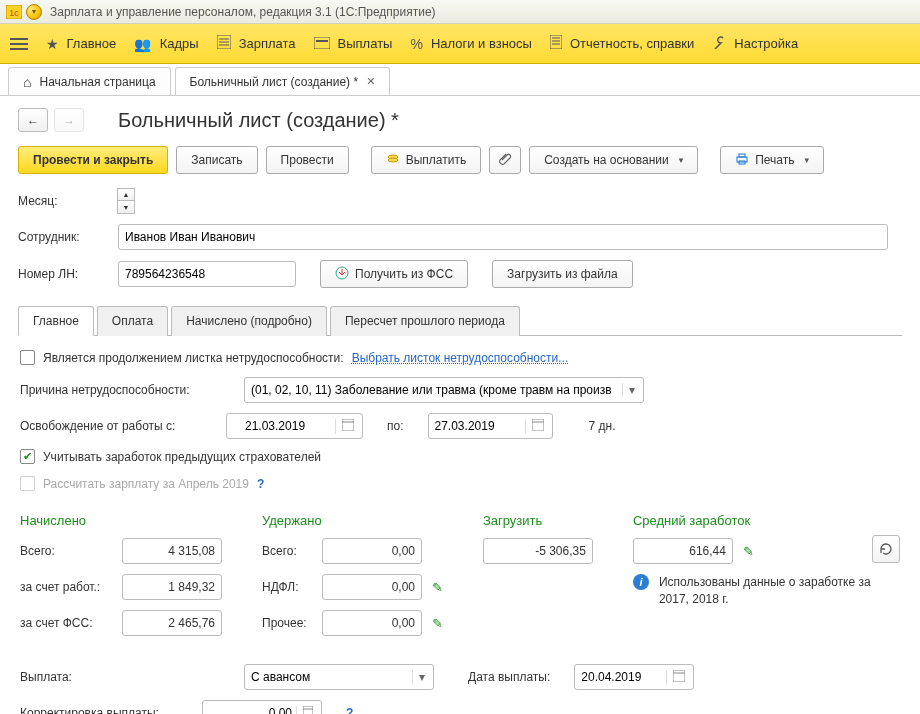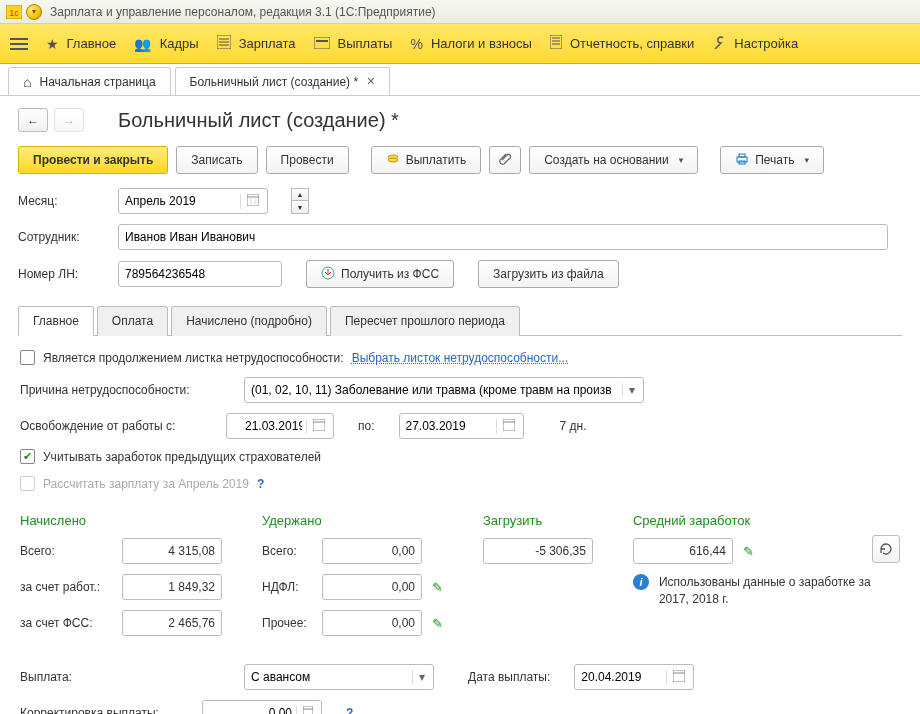--- a/index.html
+++ b/index.html
@@ -197,47 +197,36 @@
             <rect x="4" y="2" width="6" height="3" fill="none" stroke="#1976d2"></rect>
             <rect x="4" y="9" width="6" height="3" fill="none" stroke="#1976d2"></rect>
           </svg>
       </span>
       <span>Печать</span>
     </div>
   </div>
 
   <div class="frow">
     <div class="flabel">Месяц:</div>
-    <div class="input" style="width:150px;">
-      <input value="Апрель 2019" style="">
-      <span class="cal">
-        <svg width="12" height="12" viewBox="0 0 12 12">
-            <rect width="12" height="12" fill="none" stroke="#888"></rect>
-            <line x1="0" y1="3" x2="12" y2="3" stroke="#888"></line>
-            <line x1="4" y1="3" x2="4" y2="12" stroke="#ddd"></line>
-            <line x1="8" y1="3" x2="8" y2="12" stroke="#ddd"></line>
-          </svg>
-      </span>
-    </div>
     <div class="steppers">
       <div class="step-btn">▲</div>
       <div class="step-btn" style="border-top:none">▼</div>
     </div>
   </div>
 
   <div class="frow">
     <div class="flabel">Сотрудник:</div>
     <div class="input" style="width:770px;">
       <input value="Иванов Иван Иванович" style="">
     </div>
   </div>
 
   <div class="frow">
     <div class="flabel">Номер ЛН:</div>
-    <div class="input" style="width:164px;">
+    <div class="input" style="width:178px;">
       <input value="789564236548" style="">
     </div>
     <div class="btn">
       <span>
         <svg width="14" height="14" viewBox="0 0 14 14">
             <circle cx="7" cy="7" r="6" fill="none" stroke="#3a8"></circle>
             <path d="M7 3 L7 9 M4 6 L7 9 L10 6" stroke="#d33" fill="none"></path>
           </svg>
       </span>
       <span>Получить из ФСС</span>
@@ -262,21 +251,21 @@
     <div class="frow">
       <span style="min-width:200px;">Причина нетрудоспособности:</span>
       <div class="input" style="width:400px;">
         <input value="(01, 02, 10, 11) Заболевание или травма (кроме травм на произв" style="">
         <span class="cal">▾</span>
       </div>
     </div>
 
     <div class="frow">
       <span style="min-width:182px;">Освобождение от работы с:</span>
-      <div class="input" style="width:108px;padding-left:18px;">
+      <div class="input" style="width:137px;padding-left:18px;">
         <input value="21.03.2019" style="">
         <span class="cal">
           <svg width="12" height="12" viewBox="0 0 12 12">
               <rect width="12" height="12" fill="none" stroke="#888"></rect>
               <line x1="0" y1="3" x2="12" y2="3" stroke="#888"></line>
             </svg>
         </span>
       </div>
       <span>по:</span>
       <div class="input" style="width:125px;">

